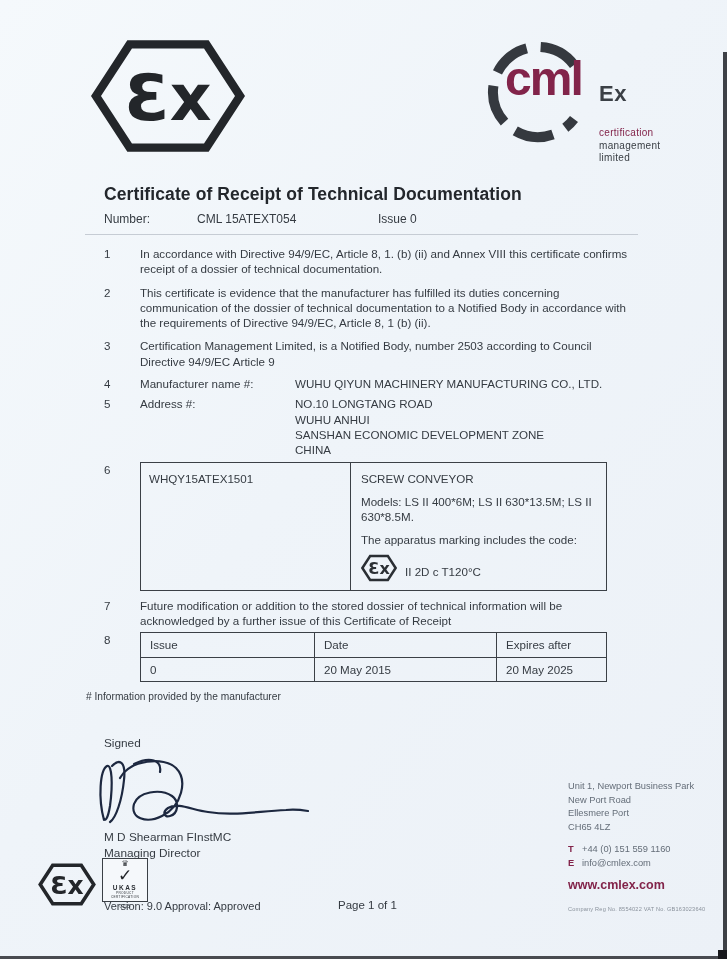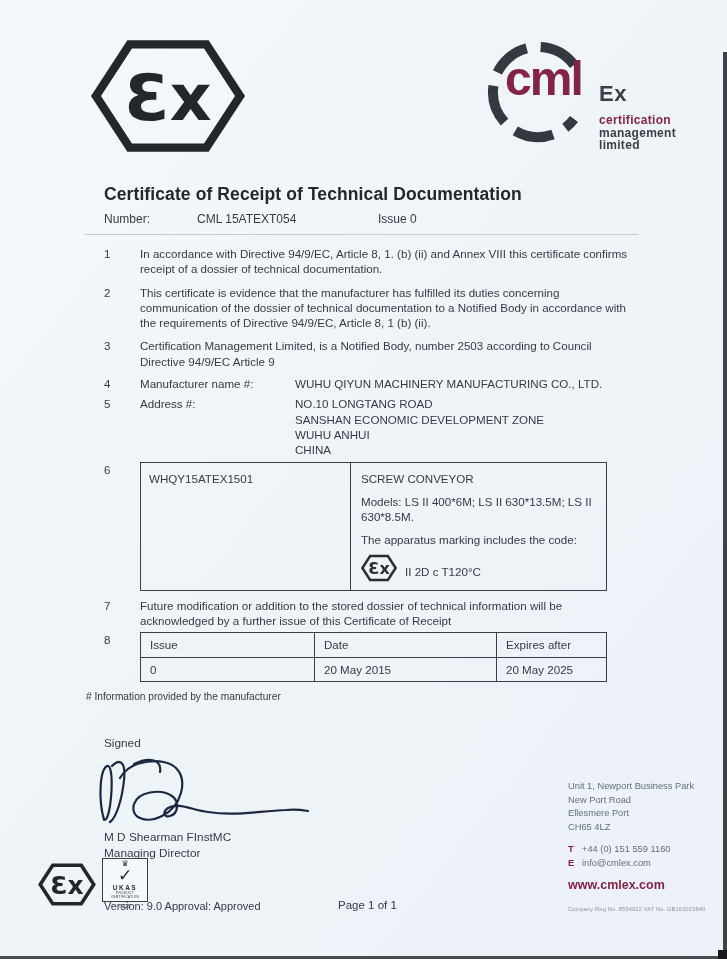--- a/index.html
+++ b/index.html
@@ -16,21 +16,21 @@
 
   
   .atex-logo{position:absolute;left:90px;top:36px;width:156px;height:120px;}
   .hex-glyph{font-family:"DejaVu Sans",sans-serif;font-weight:bold;}
 
   
   .cml-logo{position:absolute;left:480px;top:34px;width:220px;height:125px;}
   .cml-arc{position:absolute;left:0;top:0;}
   .cml-word{position:absolute;left:25px;top:21px;font-size:48px;font-weight:700;letter-spacing:-2px;line-height:1;}
   .cml-suffix{position:absolute;left:119px;top:47px;font-size:22px;font-weight:600;color:#3b4046;letter-spacing:.5px;}
-  .cml-sub{position:absolute;left:119px;top:80px;font-size:12px;line-height:12.5px;letter-spacing:.3px;color:#3b4046;font-weight:700;}
+  .cml-sub{position:absolute;left:119px;top:93px;font-size:10px;line-height:12.5px;letter-spacing:.3px;color:#3b4046;font-weight:400;}
   .cml-sub .brand{display:block;}
   .cml-sub span{display:block;}
 
   
   .title{position:absolute;left:104px;top:184px;font-size:17.5px;font-weight:700;color:#23272c;letter-spacing:.1px;}
   .number-row{position:absolute;left:104px;top:212px;display:flex;font-size:12px;}
   .number-row .lbl{width:93px;}
   .number-row .val{width:181px;}
   .rule{position:absolute;left:85px;top:234px;width:553px;height:1px;background:#c6ccd4;}
 
@@ -155,22 +155,22 @@
         <div class="pvalue">WUHU QIYUN MACHINERY MANUFACTURING CO., LTD.</div>
       </div>
     </div>
 
     <div class="clause m5">
       <div class="num">5</div>
       <div class="pair">
         <div class="plabel">Address #:</div>
         <div class="addr">
           <div>NO.10 LONGTANG ROAD</div>
+          <div>WUHU ANHUI</div>
           <div>SANSHAN ECONOMIC DEVELOPMENT ZONE</div>
-          <div>WUHU ANHUI</div>
           <div>CHINA</div>
         </div>
       </div>
     </div>
 
     <div class="clause m6">
       <div class="num">6</div>
       <div class="eq-table">
         <div class="eq-row eq-body">
           <div class="eq-c1">WHQY15ATEX1501</div>

